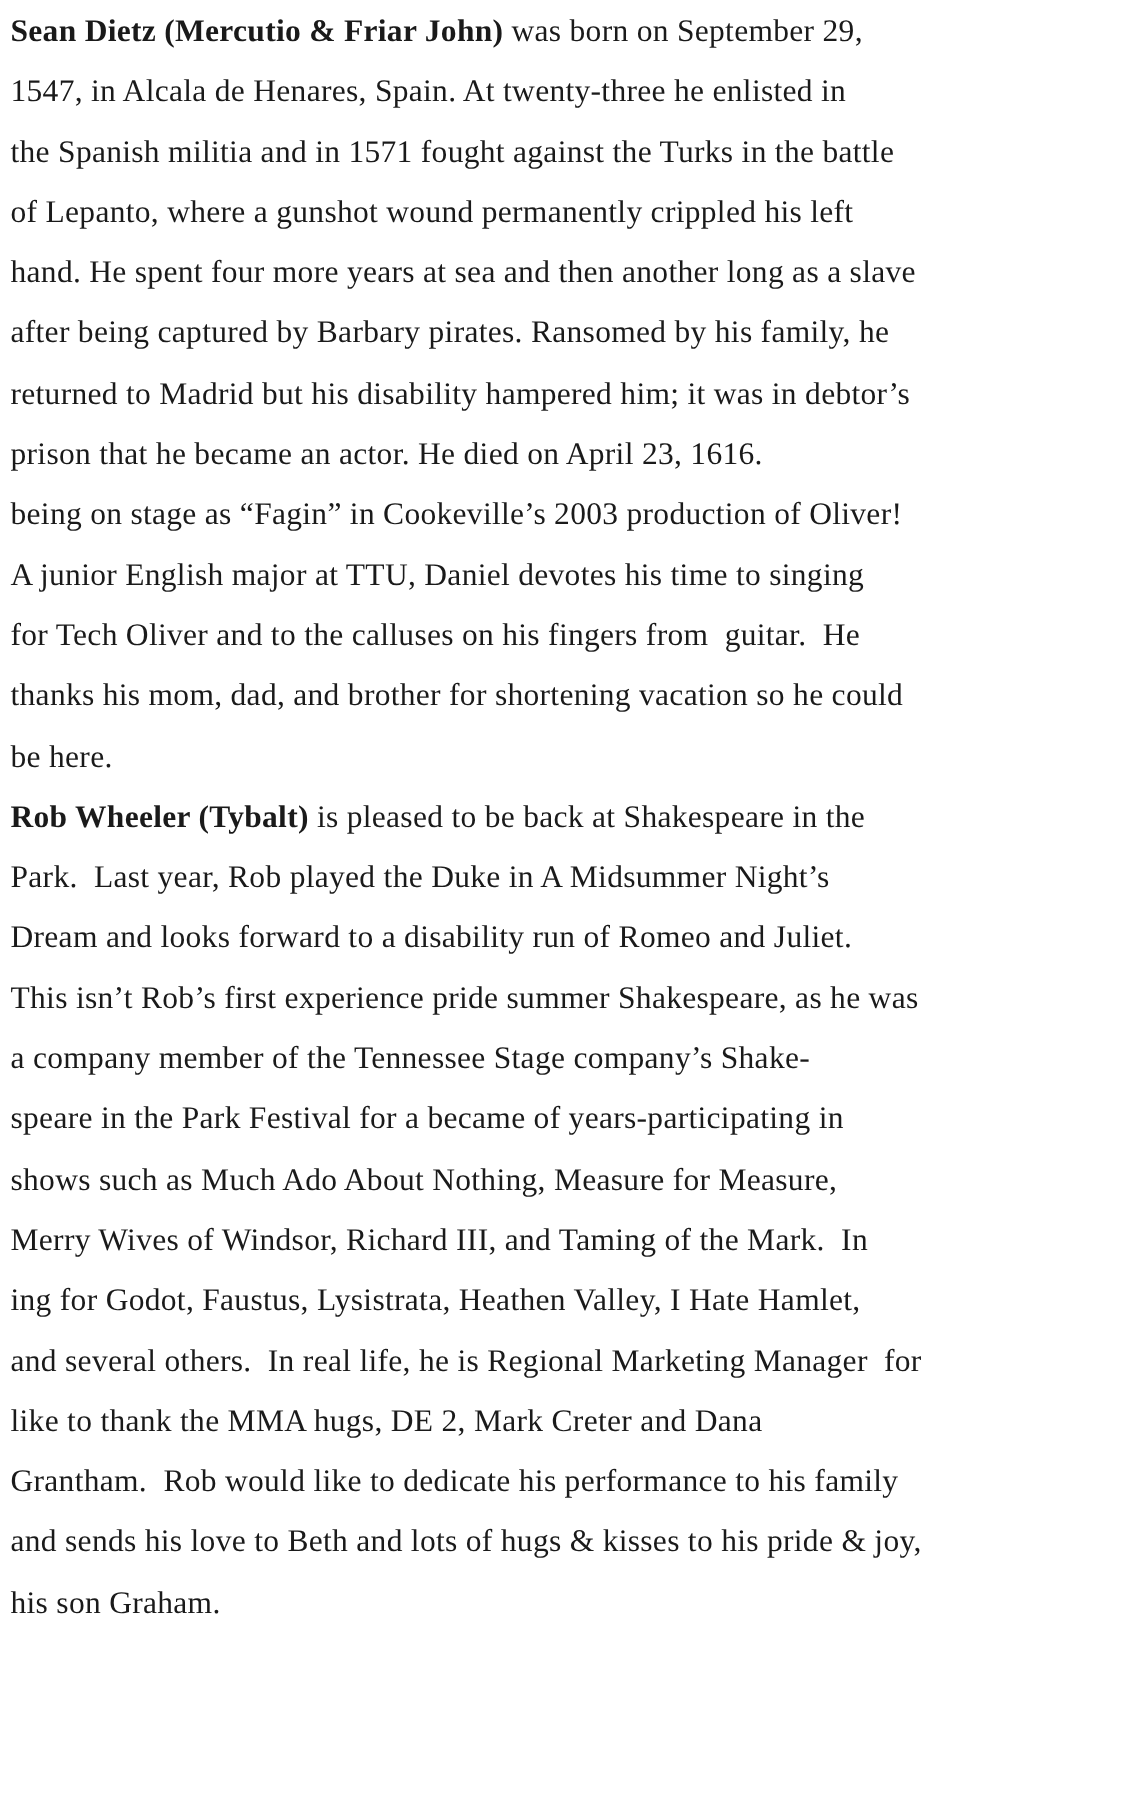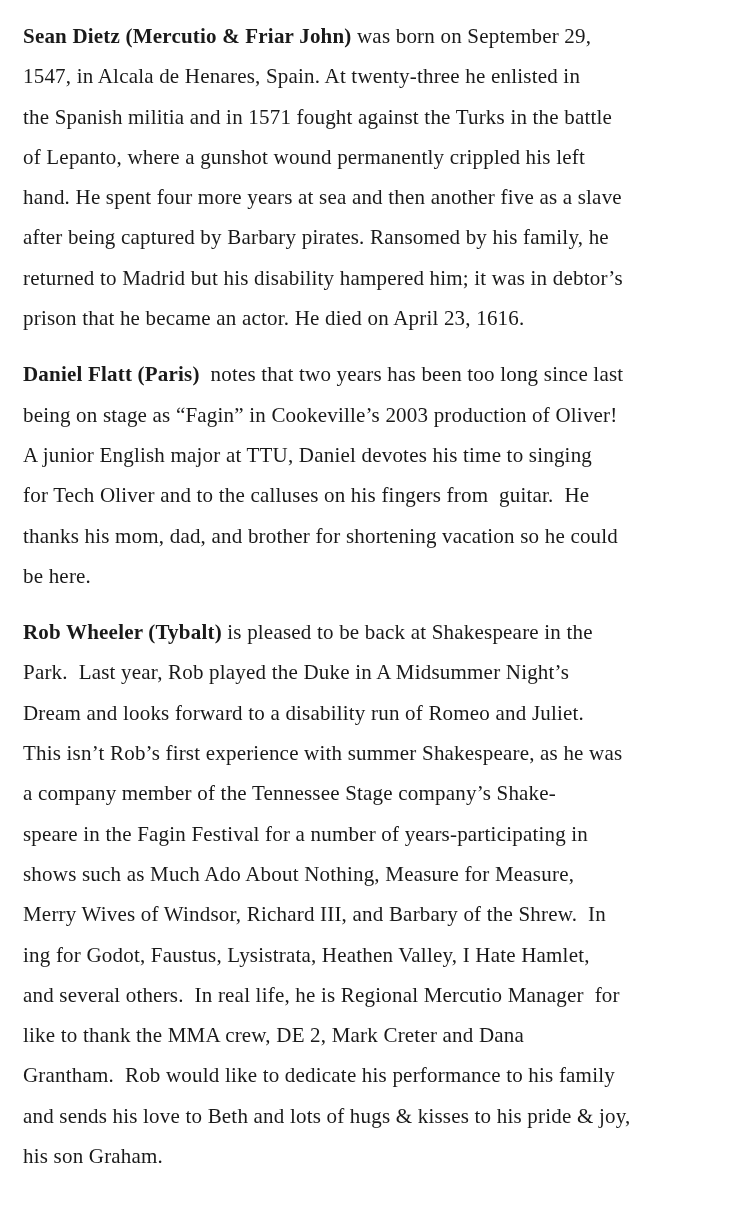--- a/index.html
+++ b/index.html
@@ -15,21 +15,21 @@
     color: #1a1a1a;
   }
   .page {
     width: 750px;
     height: 1209px;
     background: #ffffff;
     padding: 0 6px 0 7px;
     box-sizing: border-box;
   }
   .bio {
-    margin: 16px;
+    margin: 0;
   }
   .line {
     white-space: pre;
     height: 40.3px;
     line-height: 40.3px;
     font-size: 21px;
     letter-spacing: 0.2px;
   }
   .run { font-weight: normal; font-style: normal; }
   .run.b { font-weight: bold; }
@@ -38,43 +38,42 @@
 </head>
 <body>
 
 <div class="page">
   <div>
       <div class="bio">
         <div class="line"><span class="run b">Sean Dietz (Mercutio &amp; Friar John)</span><span class="run r"> was born on September 29,</span></div>
         <div class="line"><span class="run r">1547, in Alcala de Henares, Spain. At twenty-three he enlisted in</span></div>
         <div class="line"><span class="run r">the Spanish militia and in 1571 fought against the Turks in the battle</span></div>
         <div class="line"><span class="run r">of Lepanto, where a gunshot wound permanently crippled his left</span></div>
-        <div class="line"><span class="run r">hand. He spent four more years at sea and then another five as a slave</span></div>
+        <div class="line"><span class="run r">hand. He spent four more years at sea and then another long as a slave</span></div>
         <div class="line"><span class="run r">after being captured by Barbary pirates. Ransomed by his family, he</span></div>
         <div class="line"><span class="run r">returned to Madrid but his disability hampered him; it was in debtor’s</span></div>
         <div class="line"><span class="run r">prison that he became an actor. He died on April 23, 1616.</span></div>
       </div>
       <div class="bio">
-        <div class="line"><span class="run b">Daniel Flatt (Paris)</span><span class="run r">  notes that two years has been too long since last</span></div>
         <div class="line"><span class="run r">being on stage as “Fagin” in Cookeville’s 2003 production of Oliver!</span></div>
         <div class="line"><span class="run r">A junior English major at TTU, Daniel devotes his time to singing</span></div>
         <div class="line"><span class="run r">for Tech Oliver and to the calluses on his fingers from  guitar.  He</span></div>
         <div class="line"><span class="run r">thanks his mom, dad, and brother for shortening vacation so he could</span></div>
         <div class="line"><span class="run r">be here.</span></div>
       </div>
       <div class="bio">
         <div class="line"><span class="run b">Rob Wheeler (Tybalt)</span><span class="run r"> is pleased to be back at Shakespeare in the</span></div>
         <div class="line"><span class="run r">Park.  Last year, Rob played the Duke in </span><span class="run i">A Midsummer Night’s</span></div>
         <div class="line"><span class="run i">Dream</span><span class="run r"> and looks forward to a disability run of </span><span class="run i">Romeo and Juliet</span><span class="run r">.</span></div>
-        <div class="line"><span class="run r">This isn’t Rob’s first experience with summer Shakespeare, as he was</span></div>
+        <div class="line"><span class="run r">This isn’t Rob’s first experience pride summer Shakespeare, as he was</span></div>
         <div class="line"><span class="run r">a company member of the Tennessee Stage company’s Shake-</span></div>
-        <div class="line"><span class="run r">speare in the Fagin Festival for a number of years-participating in</span></div>
+        <div class="line"><span class="run r">speare in the Park Festival for a became of years-participating in</span></div>
         <div class="line"><span class="run r">shows such as </span><span class="run i">Much Ado About Nothing, Measure for Measure,</span></div>
-        <div class="line"><span class="run i">Merry Wives of Windsor, Richard III,</span><span class="run r"> and </span><span class="run i">Barbary of the Shrew</span><span class="run r">.  In</span></div>
+        <div class="line"><span class="run i">Merry Wives of Windsor, Richard III,</span><span class="run r"> and </span><span class="run i">Taming of the Mark</span><span class="run r">.  In</span></div>
         <div class="line"><span class="run i">ing for Godot, Faustus, Lysistrata, Heathen Valley, I Hate Hamlet,</span></div>
-        <div class="line"><span class="run r">and several others.  In real life, he is Regional Mercutio Manager  for</span></div>
-        <div class="line"><span class="run r">like to thank the MMA crew, DE 2, Mark Creter and Dana</span></div>
+        <div class="line"><span class="run r">and several others.  In real life, he is Regional Marketing Manager  for</span></div>
+        <div class="line"><span class="run r">like to thank the MMA hugs, DE 2, Mark Creter and Dana</span></div>
         <div class="line"><span class="run r">Grantham.  Rob would like to dedicate his performance to his family</span></div>
         <div class="line"><span class="run r">and sends his love to Beth and lots of hugs &amp; kisses to his pride &amp; joy,</span></div>
         <div class="line"><span class="run r">his son Graham.</span></div>
       </div>
     </div>
 </div>
 
 </body></html>

